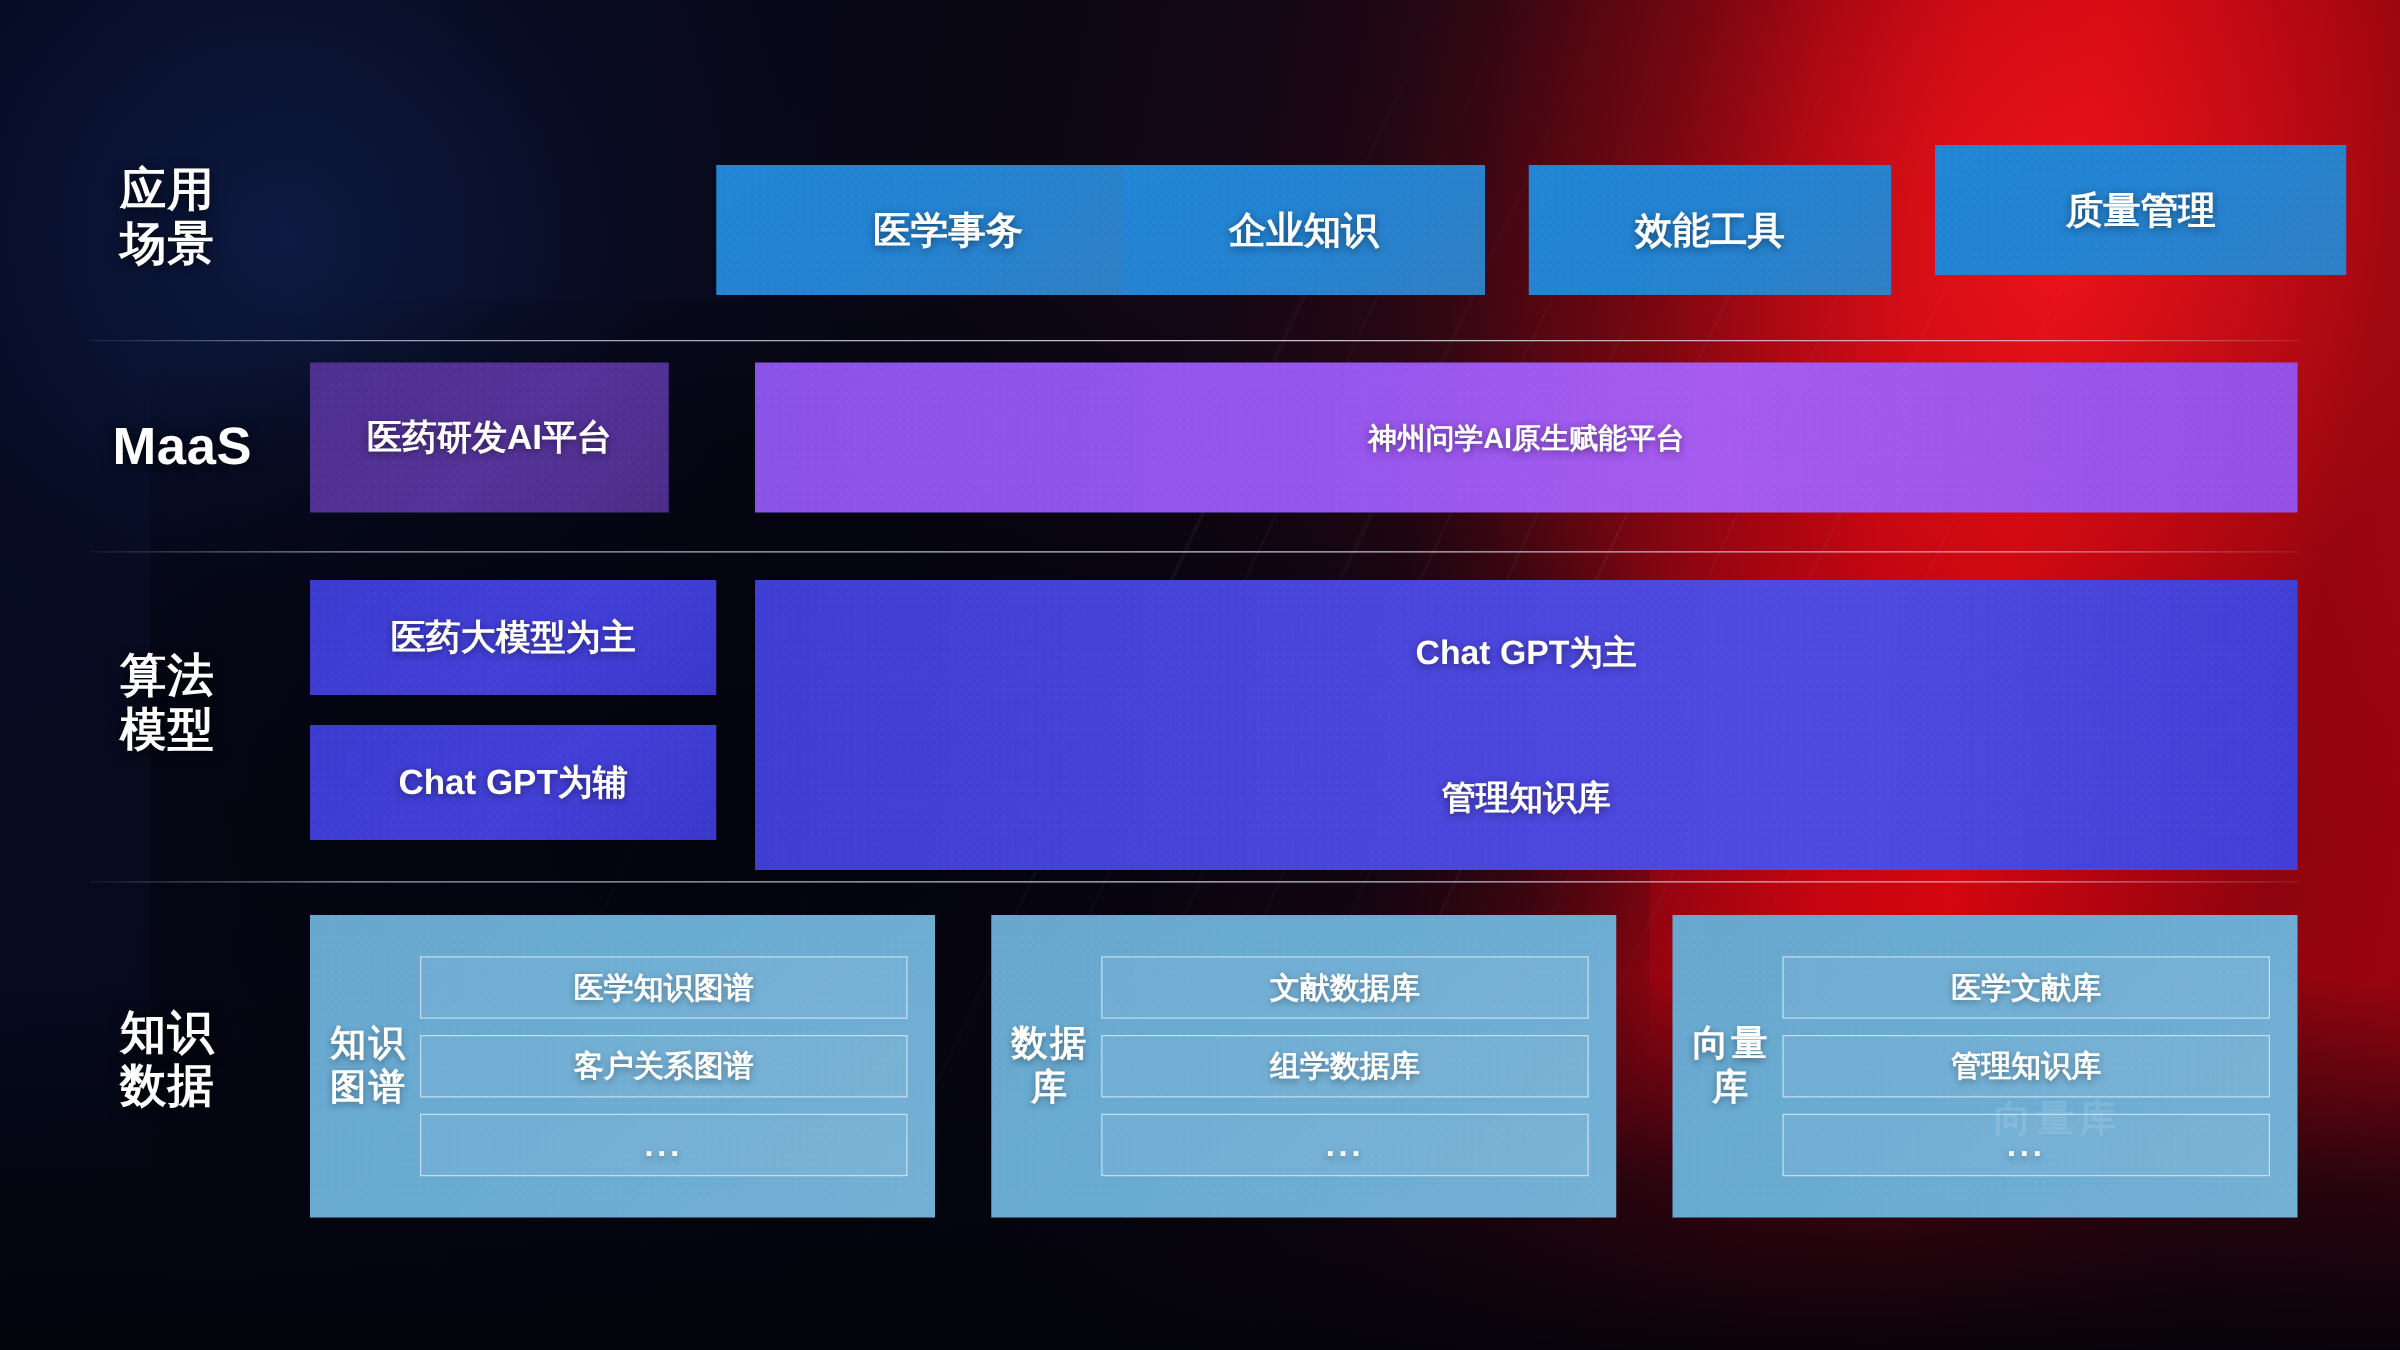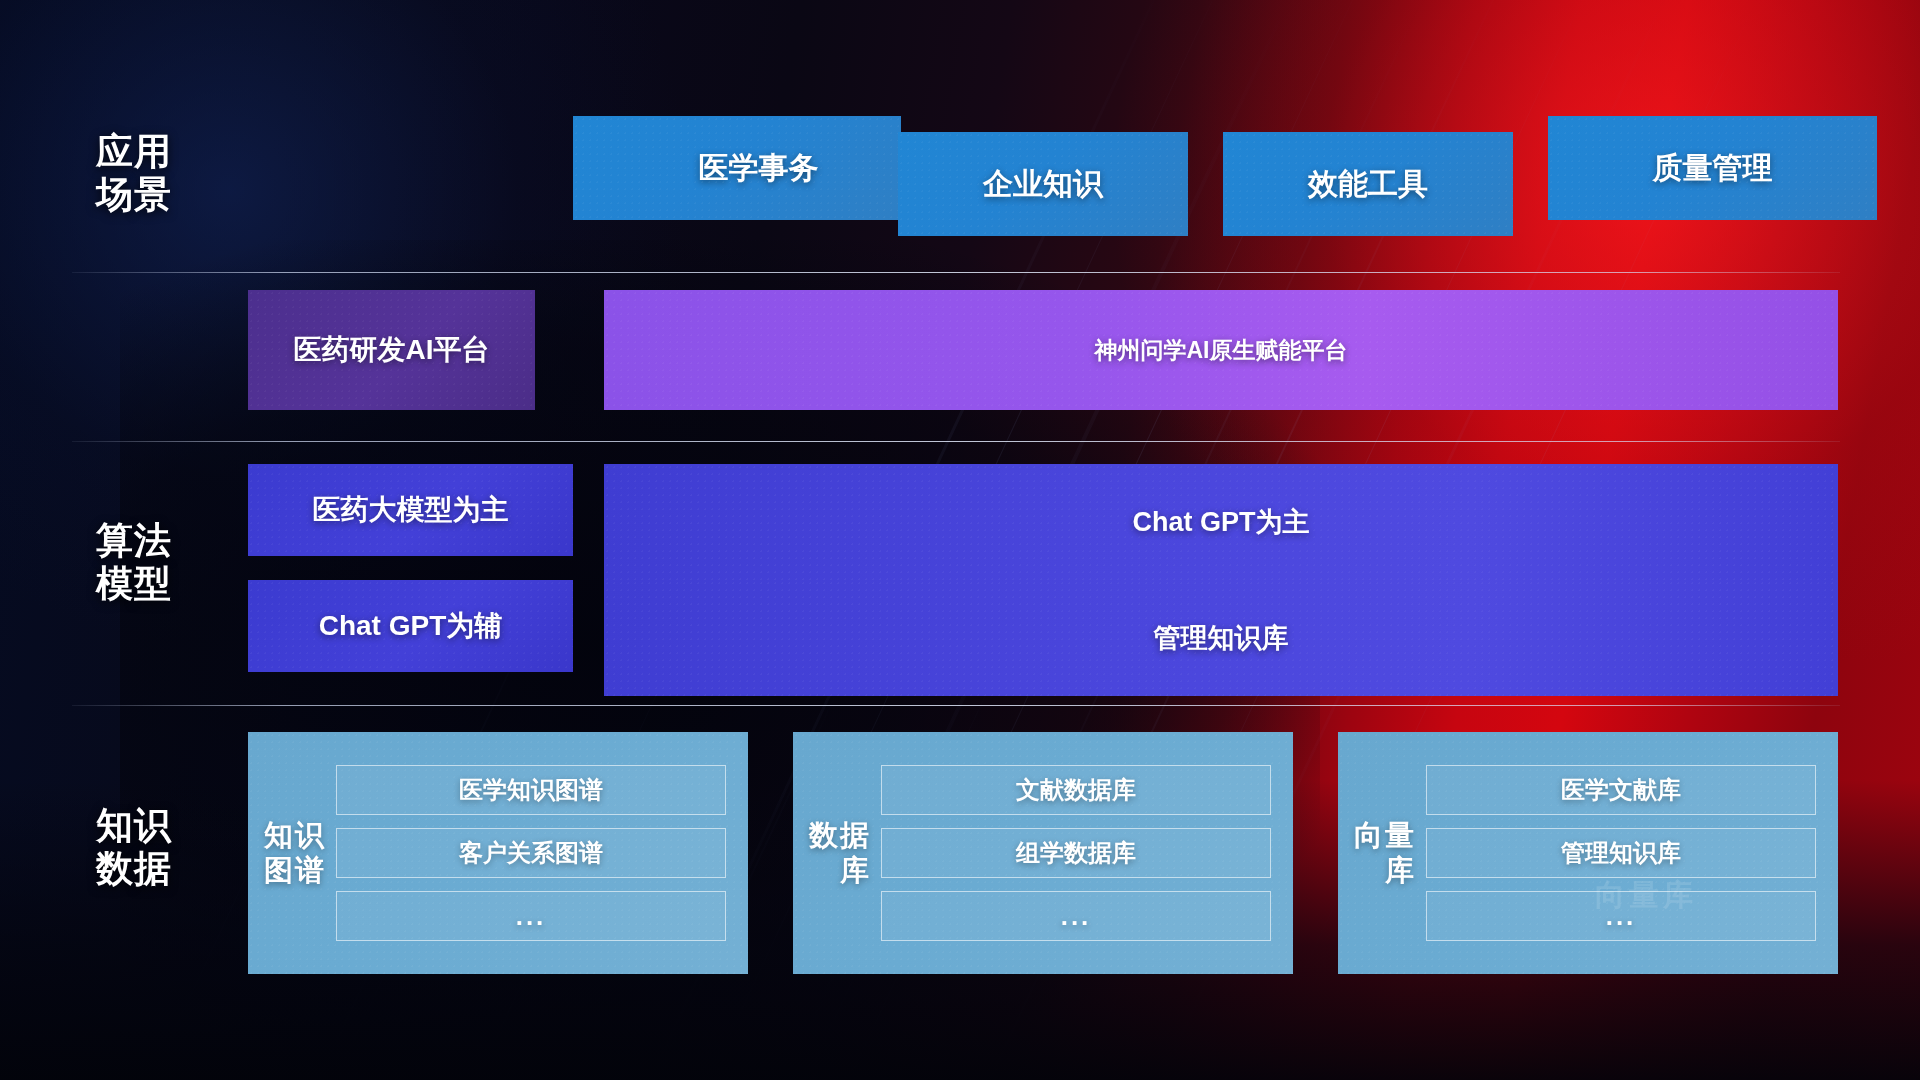--- a/index.html
+++ b/index.html
@@ -121,21 +121,21 @@
     overflow:hidden;
   }
   .kpanel::after{
     content:""; position:absolute; inset:0;
     background-image:radial-gradient(rgba(255,255,255,.13) 1px, transparent 1px);
     background-size:7px 7px; opacity:.35; pointer-events:none;
   }
   .kpanel-title{
     width:62px; flex:0 0 62px;
     color:#fff; font-weight:bold; font-size:29px;
-    line-height:1.22; text-align:right;
+    line-height:1.22; text-align:center;
     letter-spacing:2px;
     text-shadow:0 2px 6px rgba(0,0,0,.35);
     position:relative; z-index:2;
   }
   .kpanel-items{
     flex:1; display:flex; flex-direction:column; gap:13px;
     position:relative; z-index:2; margin-left:10px;
   }
   .kitem{
     height:50px; display:flex; align-items:center; justify-content:center;
@@ -179,27 +179,28 @@
       <div class="streak" style="left: 470px; top: 790px; height: 380px; width: 1px; opacity: 0.14; transform: rotate(25deg);"></div>
       <div class="streak" style="left: 1450px; top: 690px; height: 430px; width: 1.2px; opacity: 0.16; transform: rotate(25deg);"></div>
     </div>
   <div class="bg-bottom"></div>
 
   <div class="content">
 
     <div class="row-label cn" style="left:96px; top:131px; width:130px;">应用
 场景</div>
 
-    <div class="box app-box" style="left:573px;  top:116px; width:328px;padding-left:43px;">医学事务</div>
+    <div class="box app-box" style="left:573px;  top:132px; width:328px;padding-left:43px;">医学事务</div>
     <div class="box app-box" style="left:898px;  top:132px; width:290px;">企业知识</div>
     <div class="box app-box" style="left:1223px; top:132px; width:290px;">效能工具</div>
     <div class="box app-box" style="left:1548px; top:116px; width:329px;">质量管理</div>
 
     <div class="divider" style="left:72px; top:272px; width:1768px;"></div>
 
+    <div class="row-label en" style="left:90px; top:333px; width:180px;">MaaS</div>
 
     <div class="box maas-left" style="left:248px; top:290px; width:287px;">医药研发AI平台</div>
     <div class="box maas-right" style="left:604px; top:290px; width:1234px;">神州问学AI原生赋能平台</div>
 
     <div class="divider" style="left:72px; top:441px; width:1768px;"></div>
 
     <div class="row-label cn" style="left:96px; top:520px; width:130px;">算法
 模型</div>
 
     <div class="box algo-left" style="left:248px; top:464px; width:325px;">医药大模型为主</div>

